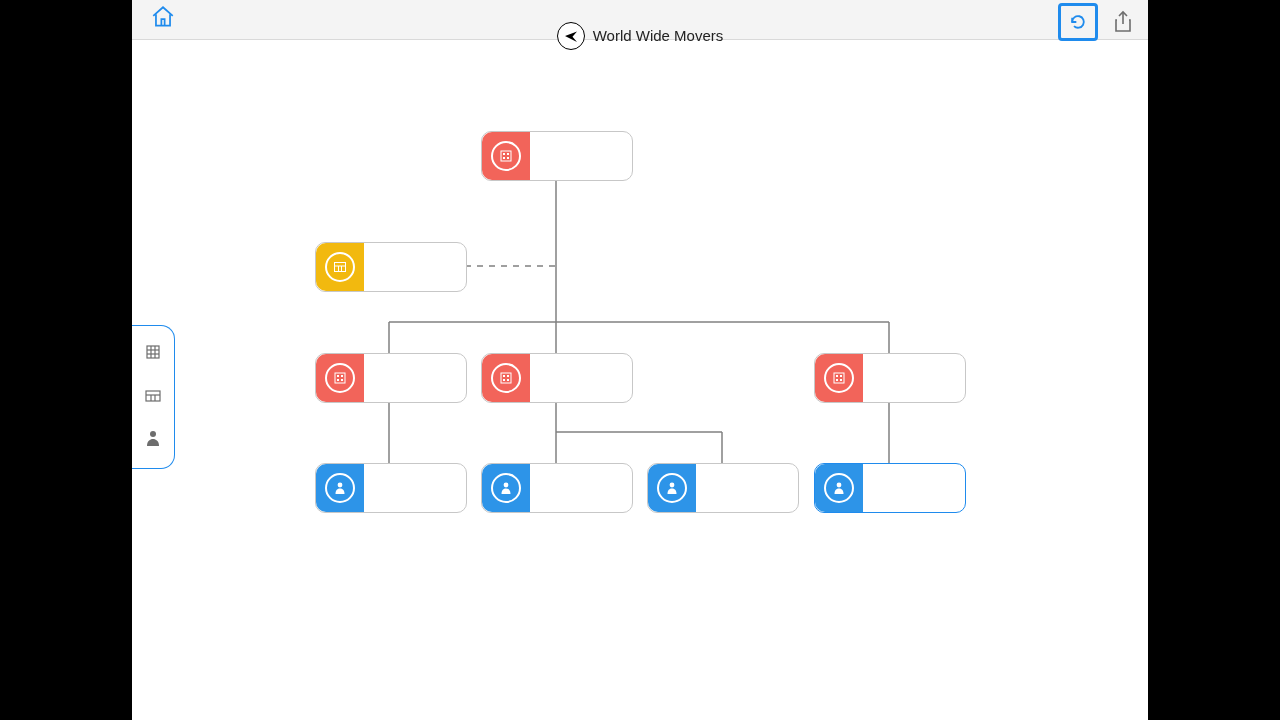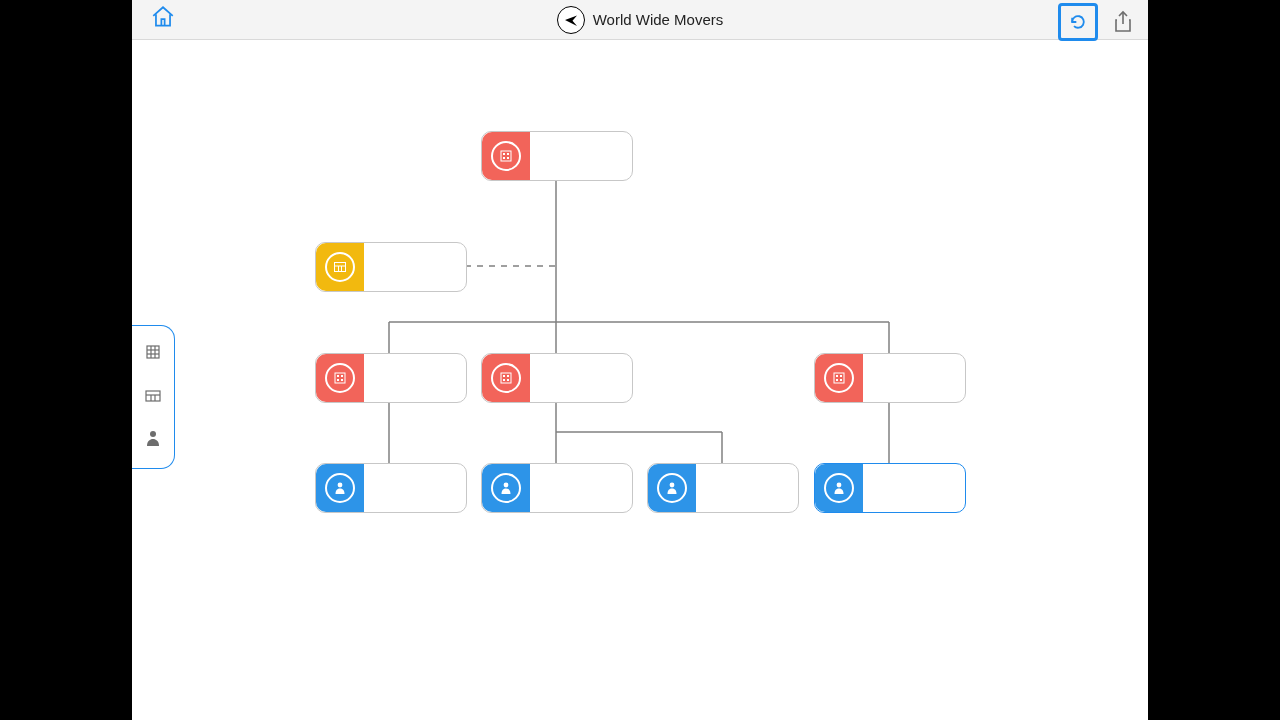--- a/index.html
+++ b/index.html
@@ -1,19 +1,19 @@
 <!DOCTYPE html>
 <html><head>
 <meta charset="utf-8">
 <style>
   html,body{margin:0;padding:0;width:1280px;height:720px;background:#000;font-family:-apple-system,Helvetica,Arial,sans-serif;}
   .app{position:absolute;left:132px;top:0;width:1016px;height:720px;background:#fff;}
   .toolbar{position:absolute;left:0;top:0;width:100%;height:39px;background:#f4f4f4;border-bottom:1px solid #d9d9d9;}
   .home{position:absolute;left:18px;top:4px;width:30px;height:30px;color:#1f8bed;cursor:pointer;}
-  .title-wrap{position:absolute;left:0;top:0;width:100%;height:39px;display:flex;align-items:center;justify-content:center;gap:8px;}
+  .title-wrap{position:absolute;left:0;top:16px;width:100%;height:39px;display:flex;align-items:center;justify-content:center;gap:8px;}
   .logo{width:26px;height:26px;border:1.5px solid #000;border-radius:50%;display:flex;align-items:center;justify-content:center;background:#fff;}
   .title{font-size:15px;color:#222;}
   .toolbar-right{position:absolute;right:10px;top:3px;display:flex;gap:10px;align-items:center;}
   .refresh{width:34px;height:32px;border:3px solid #1f8bed;border-radius:4px;display:flex;align-items:center;justify-content:center;color:#1f8bed;cursor:pointer;}
   .share{width:30px;height:30px;display:flex;align-items:center;justify-content:center;color:#6d6d6d;cursor:pointer;}
   .palette{position:absolute;left:0;top:325px;width:42px;height:130px;border:1.5px solid #1f8bed;border-left:none;border-radius:0 14px 14px 0;background:#fff;display:flex;flex-direction:column;justify-content:space-around;align-items:center;padding:6px 0;}
   .pal{color:#6d6d6d;font-size:16px;cursor:grab;}
   .canvas{position:absolute;left:0;top:40px;width:100%;height:680px;}
   .node{position:absolute;width:150px;height:48px;border:1.5px solid #c7c7c7;border-radius:10px;background:#fff;display:flex;align-items:center;cursor:pointer;}
   .node.sel{border-color:#1f8bed;}

